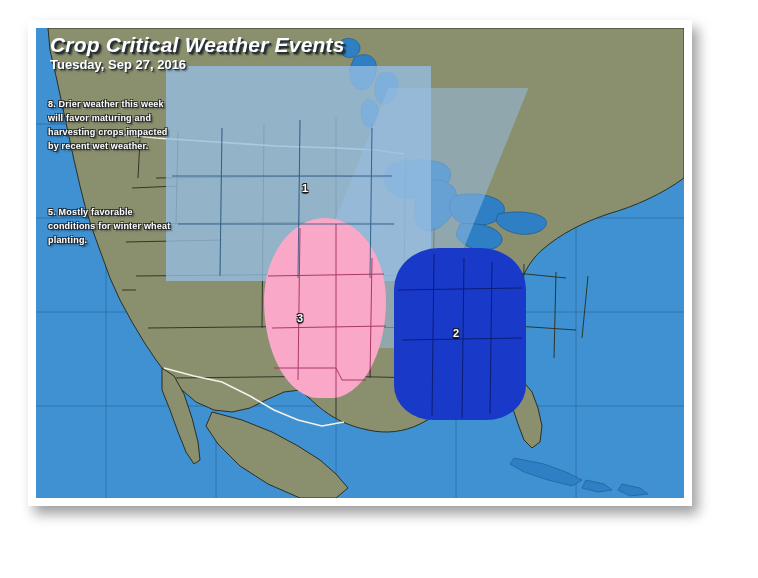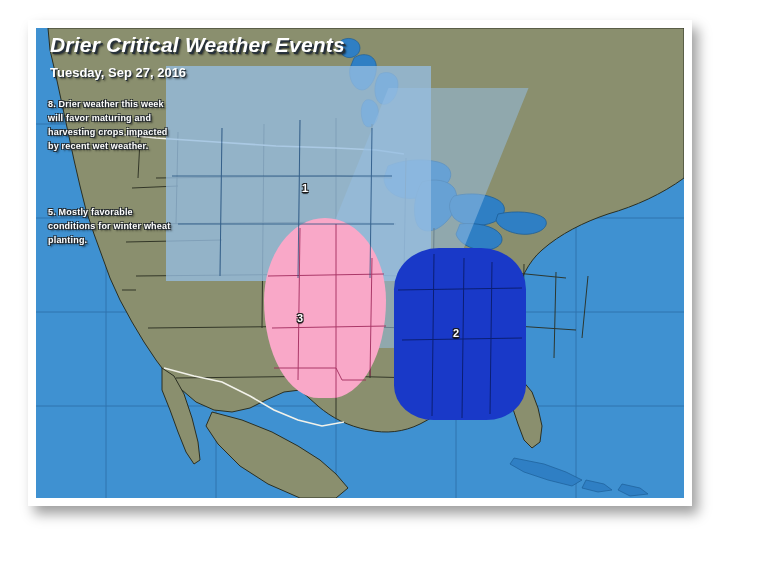--- a/index.html
+++ b/index.html
@@ -122,21 +122,21 @@
     white-space: nowrap;
     line-height: 1.05;
   }
   #map-subtitle {
     font-family: "Liberation Sans", sans-serif;
     font-size: 13px;
     font-weight: bold;
     color: #ffffff;
     text-shadow: 1px 1px 0 #27313a, 2px 2px 2px rgba(0,0,0,0.55);
     white-space: nowrap;
-    margin-top: 10px;
+    margin-top: 2px;
     line-height: 1.05;
   }
 
   
   .annotation {
     position: absolute;
     font-family: "Liberation Sans", sans-serif;
     font-size: 9px;
     font-weight: bold;
     color: #ffffff;
@@ -306,21 +306,21 @@
           <path d="M264,92 L262,250"></path>
           <path d="M336,100 L334,250"></path>
         </g>
       </svg>
 
       <div class="region-label" id="label-1">1</div>
       <div class="region-label" id="label-3">3</div>
       <div class="region-label" id="label-2">2</div>
 
       <div id="title-block">
-        <div id="map-title">Drier Critical Weather Events</div>
+        <div id="map-title">Crop Critical Weather Events</div>
         <div id="map-subtitle">Tuesday, Sep 27, 2016</div>
       </div>
 
       <div class="annotation" id="annotation-1">8. Drier weather this week will favor maturing and harvesting crops impacted by recent wet weather.</div>
       <div class="annotation" id="annotation-3">5. Mostly favorable conditions for winter wheat planting.</div>
 
     </div>
   </div>
 
 </div>

